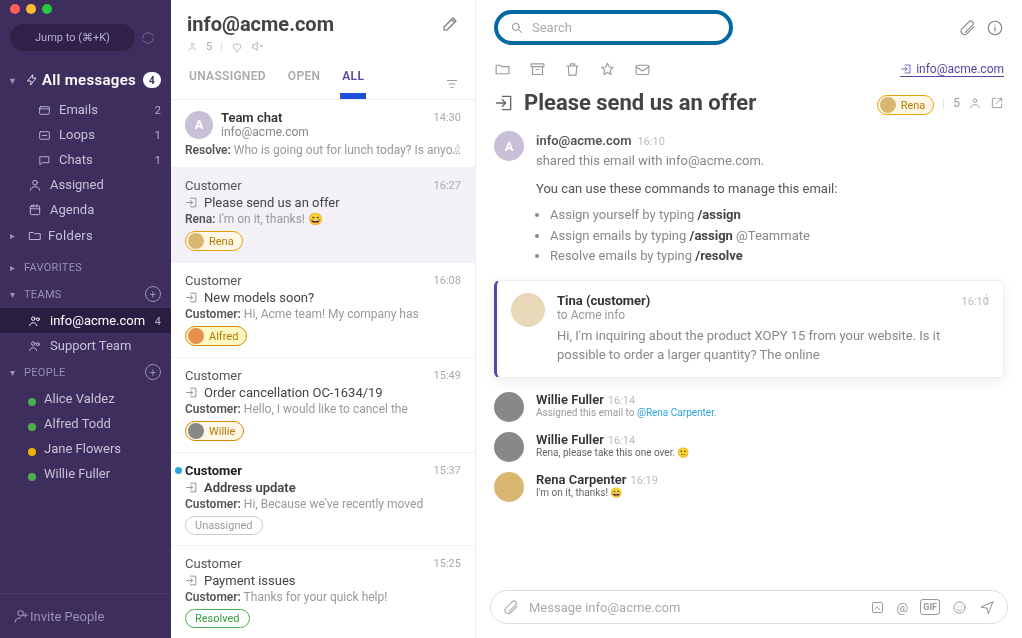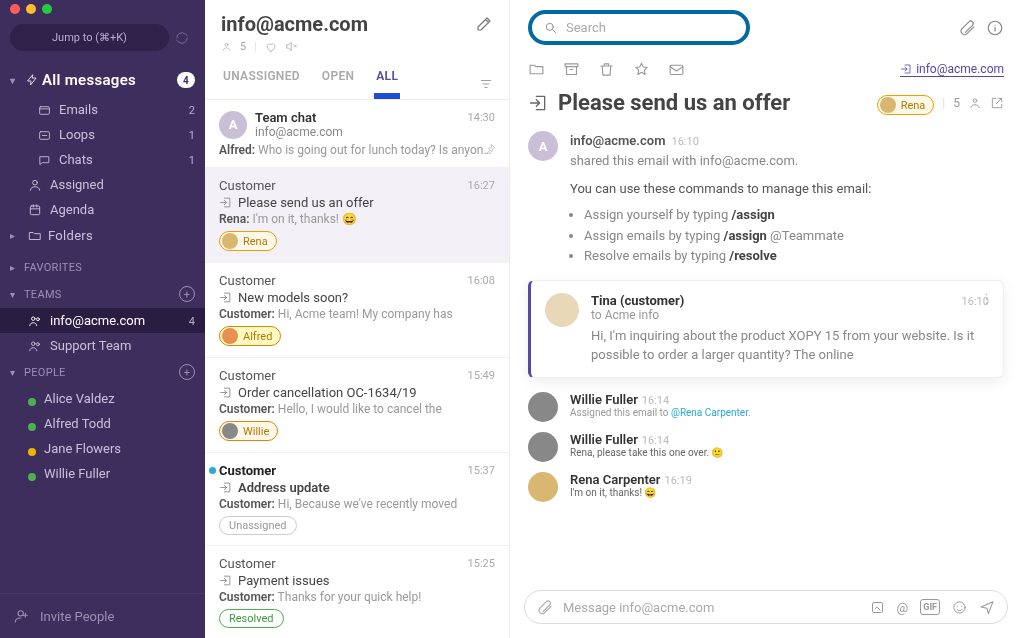--- a/index.html
+++ b/index.html
@@ -1,35 +1,35 @@
 <!DOCTYPE html>
 <html><head>
 <meta charset="utf-8">
 <style>
 *{box-sizing:border-box;margin:0;padding:0;font-family:-apple-system,BlinkMacSystemFont,"Segoe UI",Roboto,sans-serif}
 body{width:1022px;height:638px;display:flex;overflow:hidden;background:#fff;font-size:13px;color:#333}
-.sidebar{width:205px;background:#3e2e5e;color:#c9c0d8;display:flex;flex-direction:column;font-size:13px}
+.sidebar{width:171px;background:#3e2e5e;color:#c9c0d8;display:flex;flex-direction:column;font-size:13px}
 .titlebar{height:18px;display:flex;align-items:center;gap:6px;padding:4px 10px}
 .dot{width:10px;height:10px;border-radius:50%}
 .red{background:#ff5f57}.yel{background:#ffbd2e}.grn{background:#28c940}
 .jump{margin:6px 10px;display:flex;align-items:center}
 .jump-btn{flex:1;background:#2f2148;color:#b9add0;border-radius:16px;padding:7px 0;text-align:center;font-size:11px}
 .refresh{width:26px;text-align:center;color:#7a6d94}
 .nav{padding:6px 0 0}
 .section-head{display:flex;align-items:center;padding:6px 10px;font-size:11px;color:#9a8fb5;text-transform:uppercase;letter-spacing:.3px}
 .section-head.big{text-transform:none;font-size:15px;color:#fff;font-weight:600;padding:8px 10px}
 .chev{width:14px;display:inline-block;color:#9a8fb5;font-size:10px}
 .plus{margin-left:auto;color:#9a8fb5;width:16px;height:16px;border:1.5px solid #9a8fb5;border-radius:50%;display:flex;align-items:center;justify-content:center;font-size:11px;line-height:1}
 .badge{margin-left:auto;background:#fff;color:#3e2e5e;border-radius:9px;min-width:18px;height:16px;font-size:10px;font-weight:700;display:flex;align-items:center;justify-content:center;padding:0 5px}
 .nav-item{display:flex;align-items:flex-end;padding:5px 10px 5px 28px;gap:8px;font-size:13px}
 .nav-item.sub2{padding-left:38px}
 .nav-item.sel{background:#2a1d42;color:#fff}
 .nav-item .cnt{margin-left:auto;font-size:11px;color:#b9add0}
 .pdot{width:8px;height:8px;border-radius:50%;flex-shrink:0}
-.invite{margin-top:auto;padding:14px 14px;display:flex;align-items:center;gap:10px;color:#9a8fb5;border-top:1px solid #4a3a68}
+.invite{margin-top:auto;padding:14px 14px;display:flex;align-items:center;color:#9a8fb5;border-top:1px solid #4a3a68}
 .icon{display:inline-flex;align-items:center;justify-content:center}
 .svg{stroke:currentColor;fill:none;stroke-width:1.6;stroke-linecap:round;stroke-linejoin:round}
 
 .list{width:305px;border-right:1px solid #eee;display:flex;flex-direction:column;min-width:0}
 .list-head{padding:12px 16px 6px}
 .mailbox{font-size:20px;font-weight:700;color:#444;display:flex;align-items:center}
 .compose{margin-left:auto;color:#777}
 .meta{display:flex;align-items:center;gap:8px;color:#aaa;font-size:11px;margin-top:4px}
 .tabs{display:flex;gap:18px;padding:10px 16px 0;border-bottom:1px solid #eee;font-size:12px;font-weight:600;color:#aaa}
 .tab{padding:0 2px 10px;letter-spacing:.3px}
@@ -289,21 +289,21 @@
       <div class="t-row">
           <span class="avatar-a">A</span>
         <div style="flex:1;min-width:0">
           <div class="t-row">
               <span class="t-from" style="font-weight:600;color:#333">Team chat</span>
               <span class="t-time">14:30</span>
             </div>
           <div class="t-prev" style="color:#888">info@acme.com</div>
         </div>
       </div>
-      <div class="t-prev" style="margin-top:4px"><b>Alfred:</b> <span>Who is going out for lunch today? Is anyone willing to drive us?</span></div>
+      <div class="t-prev" style="margin-top:4px"><b>Resolve:</b> <span>Who is going out for lunch today? Is anyone willing to drive us?</span></div>
       <span class="pin icon">
           <svg class="svg" width="15" height="15" viewBox="0 0 24 24">
             <path d="m15 4 5 5-3 2-1 5-3-3-6 6 6-6-3-3 5-1z"></path>
           </svg>
         </span>
     </div>
 
     <div class="thread sel">
       <div class="t-row">
           <span class="t-from">Customer</span>

